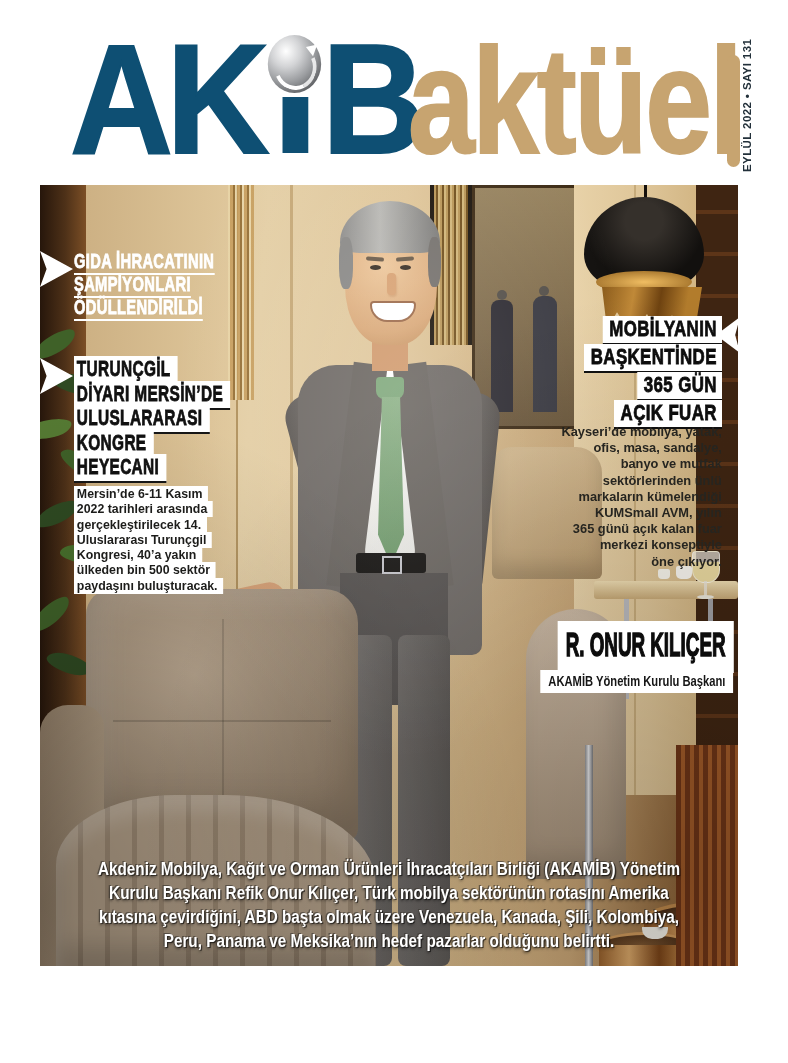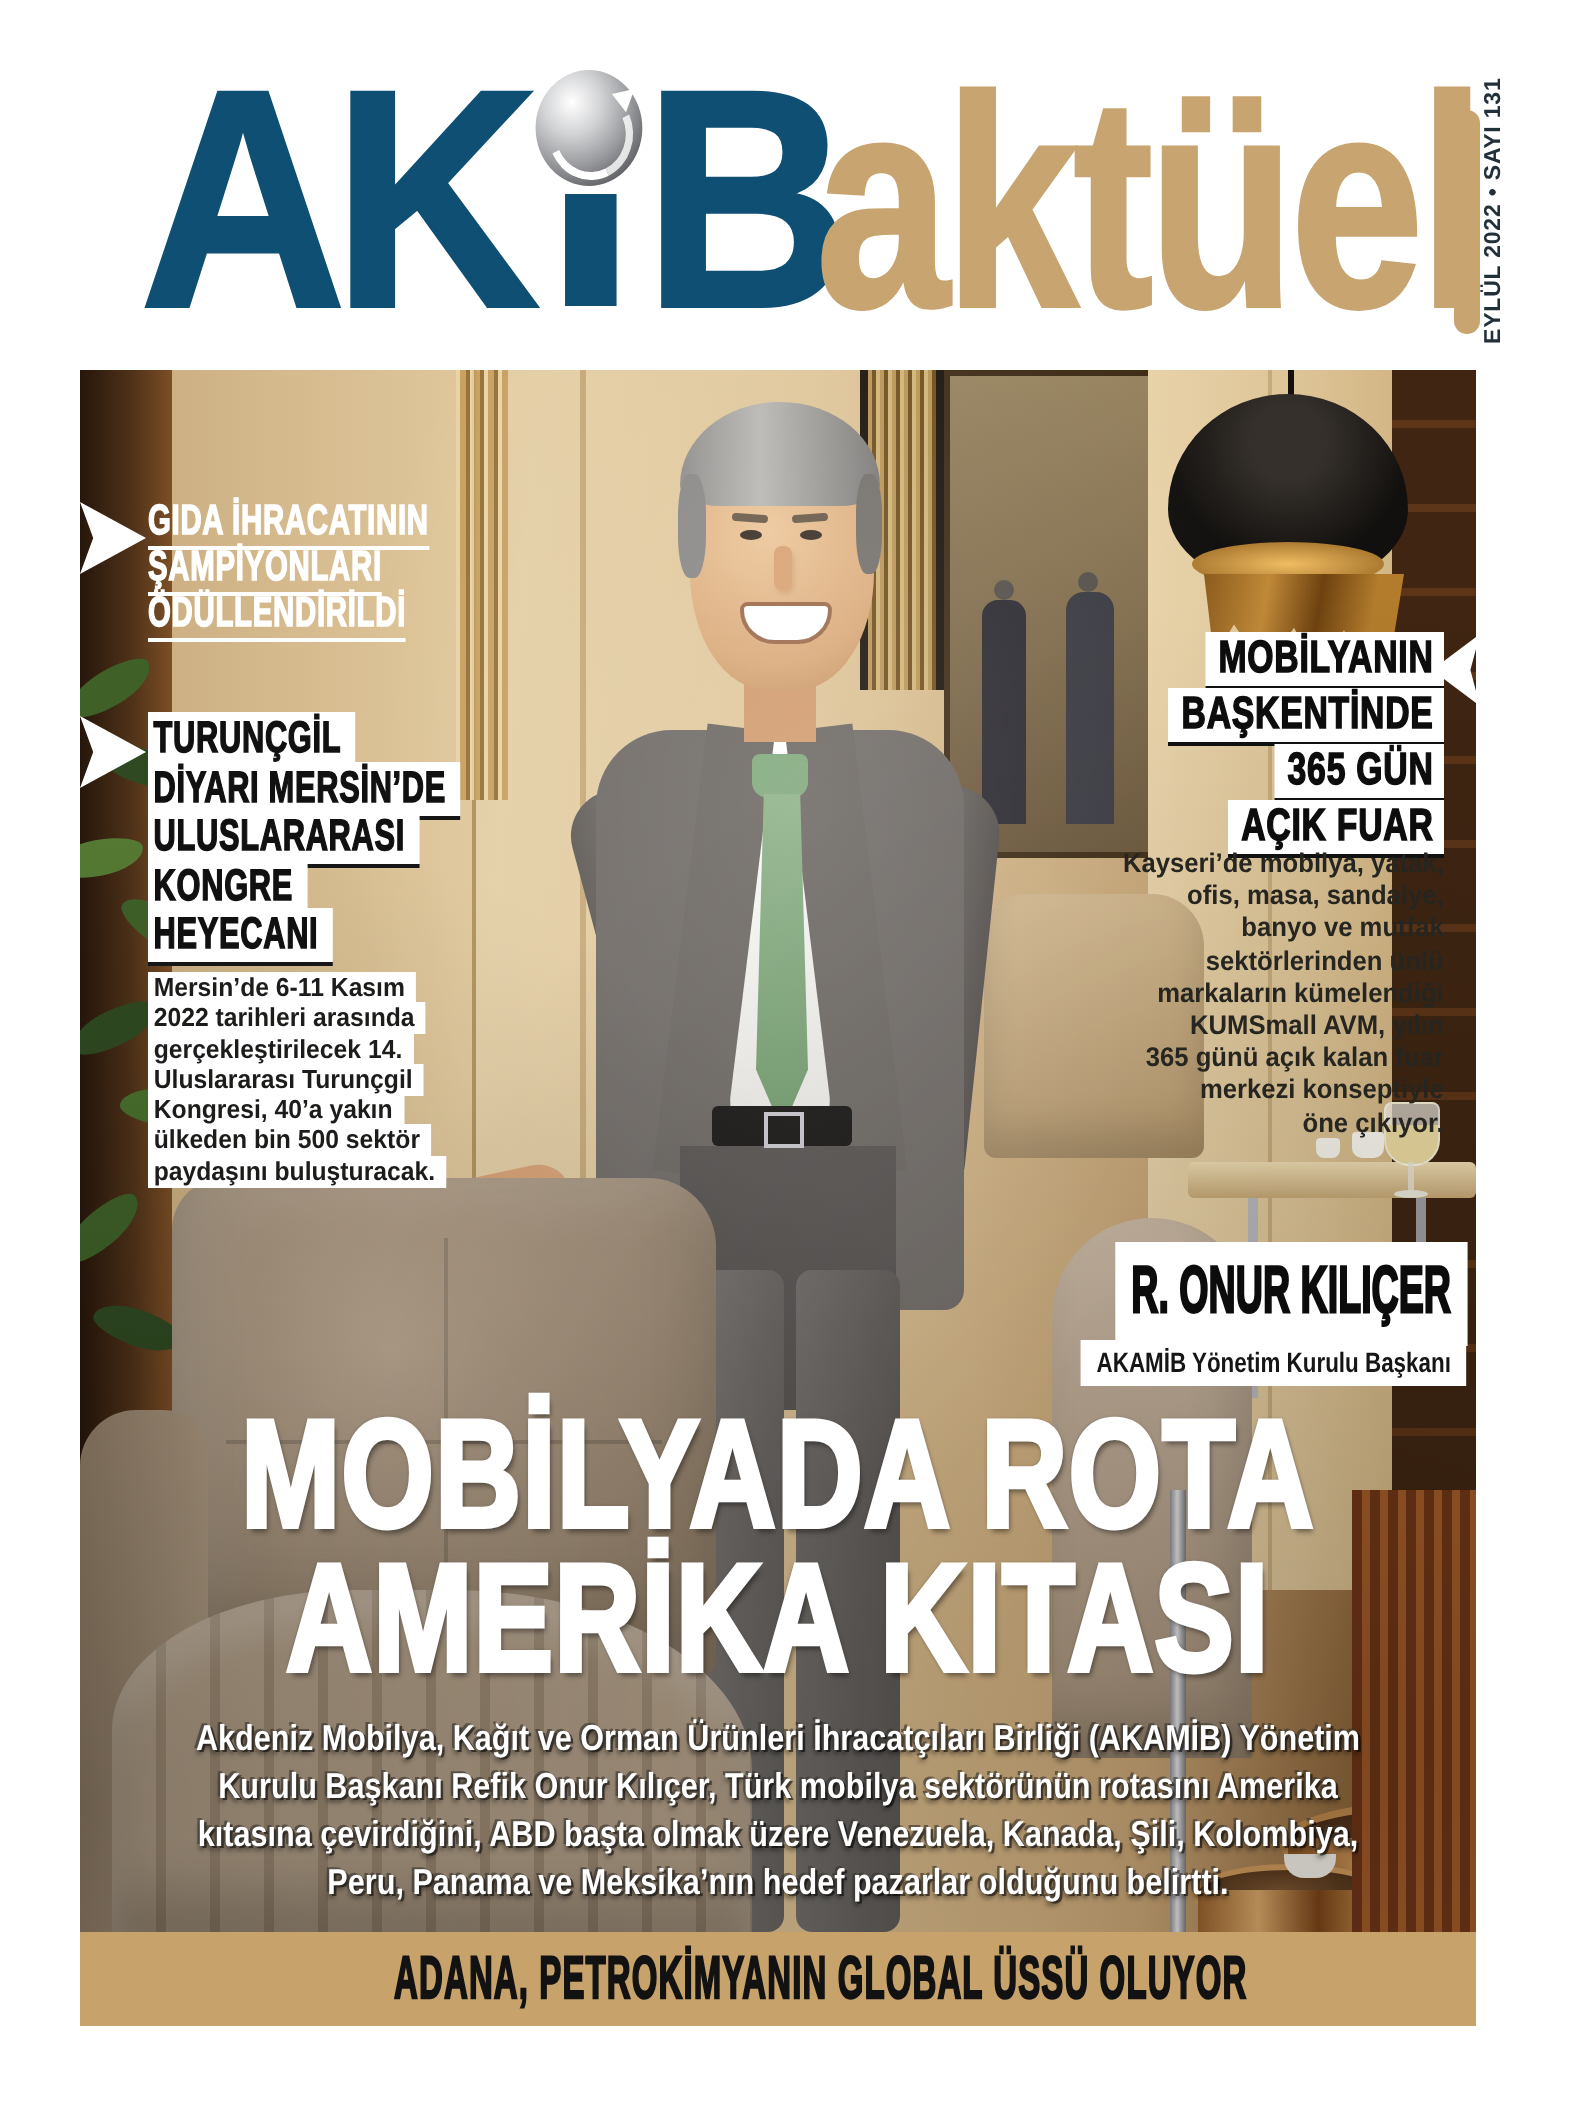--- a/index.html
+++ b/index.html
@@ -331,28 +331,21 @@
       <div class="line"><span>markaların kümelendiği</span></div>
       <div class="line"><span>KUMSmall AVM, yılın</span></div>
       <div class="line"><span>365 günü açık kalan fuar</span></div>
       <div class="line"><span>merkezi konseptiyle</span></div>
       <div class="line"><span>öne çıkıyor.</span></div>
     </div>
 
   <div class="abs namebox">R. ONUR KILIÇER</div>
   <div class="abs titlebox">AKAMİB Yönetim Kurulu Başkanı</div>
 
-  <div class="abs lines maintitle">
-      <div class="line"><span>MOBİLYADA ROTA</span></div>
-      <div class="line"><span>AMERİKA KITASI</span></div>
-    </div>
   <div class="abs lines deck">
       <div class="line"><span>Akdeniz Mobilya, Kağıt ve Orman Ürünleri İhracatçıları Birliği (AKAMİB) Yönetim</span></div>
       <div class="line"><span>Kurulu Başkanı Refik Onur Kılıçer, Türk mobilya sektörünün rotasını Amerika</span></div>
       <div class="line"><span>kıtasına çevirdiğini, ABD başta olmak üzere Venezuela, Kanada, Şili, Kolombiya,</span></div>
       <div class="line"><span>Peru, Panama ve Meksika’nın hedef pazarlar olduğunu belirtti.</span></div>
     </div>
 
-  <div class="abs footerbar">
-    <div class="footertext">ADANA, PETROKİMYANIN GLOBAL ÜSSÜ OLUYOR</div>
-  </div>
 
 </div>
 
 </body></html>

